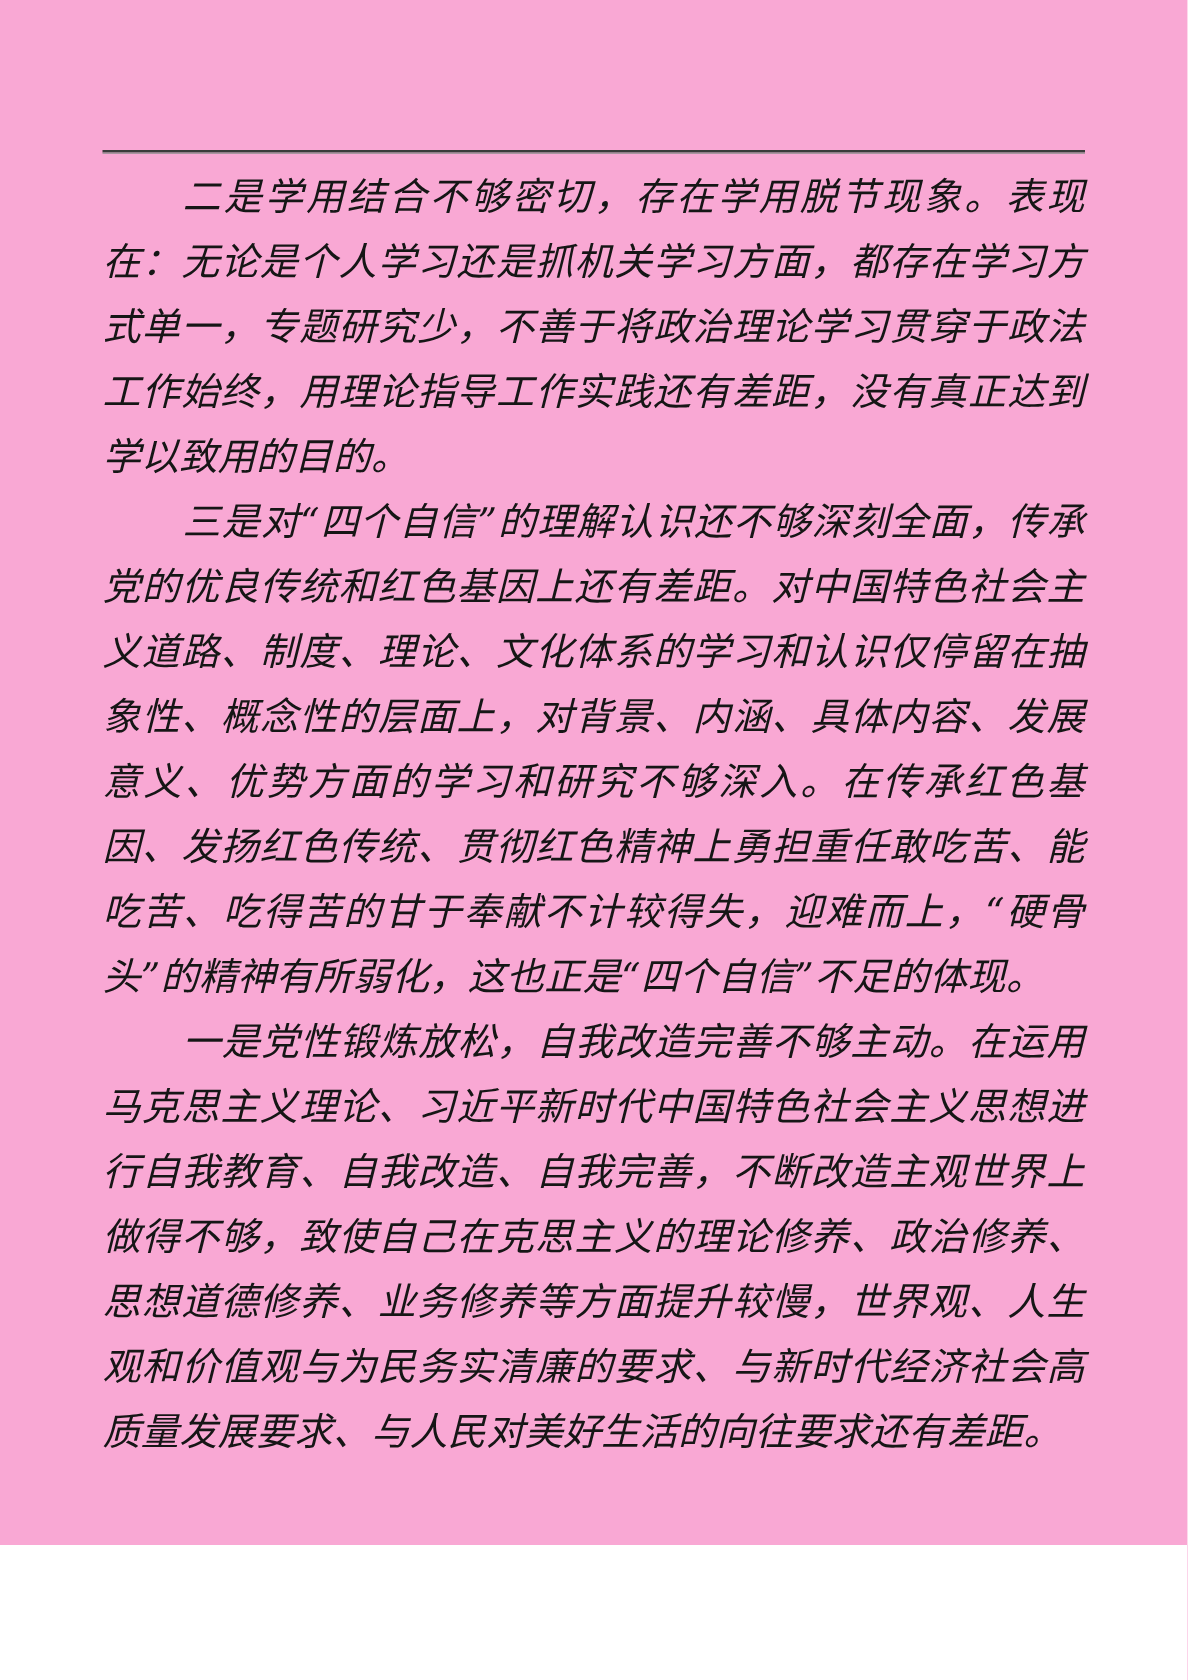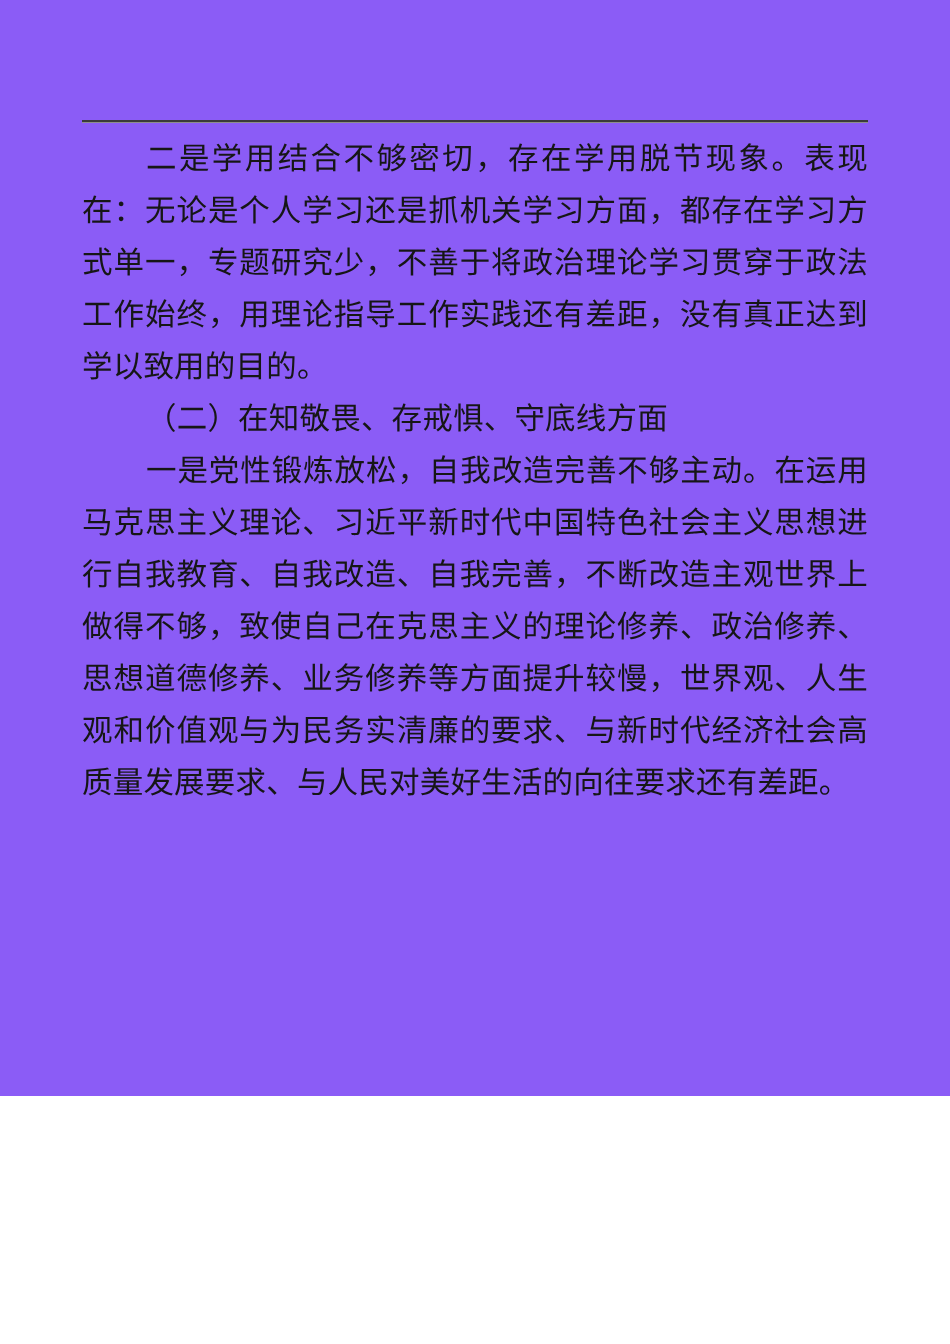--- a/index.html
+++ b/index.html
@@ -4,25 +4,26 @@
 <title>Document Page</title>
 <style>
   html, body {
     margin: 0;
     padding: 0;
     background: #ffffff;
   }
   .page {
     position: relative;
     width: 950px;
-    height: 1096px;
-    background: #8b5cf6;
+    height: 1236px;
+    background: #f9a8d4;
     margin: 0 auto;
     overflow: hidden;
     box-sizing: border-box;
+    font-style: italic;
   }
 
   
   .header-zone {
     position: absolute;
     left: 0;
     top: 0;
     width: 950px;
     height: 130px;
   }
@@ -74,20 +75,20 @@
 
 <div class="page">
 
   <div class="header-zone">
     <div class="header-rule"></div>
   </div>
 
   <div class="body-block">
     <p class="para">二是学用结合不够密切，存在学用脱节现象。表现在：无论是个人学习还是抓机关学习方面，都存在学习方式单一，专题研究少，不善于将政治理论学习贯穿于政法工作始终，用理论指导工作实践还有差距，没有真正达到学以致用的目的。</p>
 
+    <p class="para">三是对“四个自信”的理解认识还不够深刻全面，传承党的优良传统和红色基因上还有差距。对中国特色社会主义道路、制度、理论、文化体系的学习和认识仅停留在抽象性、概念性的层面上，对背景、内涵、具体内容、发展意义、优势方面的学习和研究不够深入。在传承红色基因、发扬红色传统、贯彻红色精神上勇担重任敢吃苦、能吃苦、吃得苦的甘于奉献不计较得失，迎难而上，“硬骨头”的精神有所弱化，这也正是“四个自信”不足的体现。</p>
 
 
-    <p class="para heading">（二）在知敬畏、存戒惧、守底线方面</p>
 
     <p class="para">一是党性锻炼放松，自我改造完善不够主动。在运用马克思主义理论、习近平新时代中国特色社会主义思想进行自我教育、自我改造、自我完善，不断改造主观世界上做得不够，致使自己在克思主义的理论修养、政治修养、思想道德修养、业务修养等方面提升较慢，世界观、人生观和价值观与为民务实清廉的要求、与新时代经济社会高质量发展要求、与人民对美好生活的向往要求还有差距。</p>
   </div>
 
 </div>
 
 </body></html>

